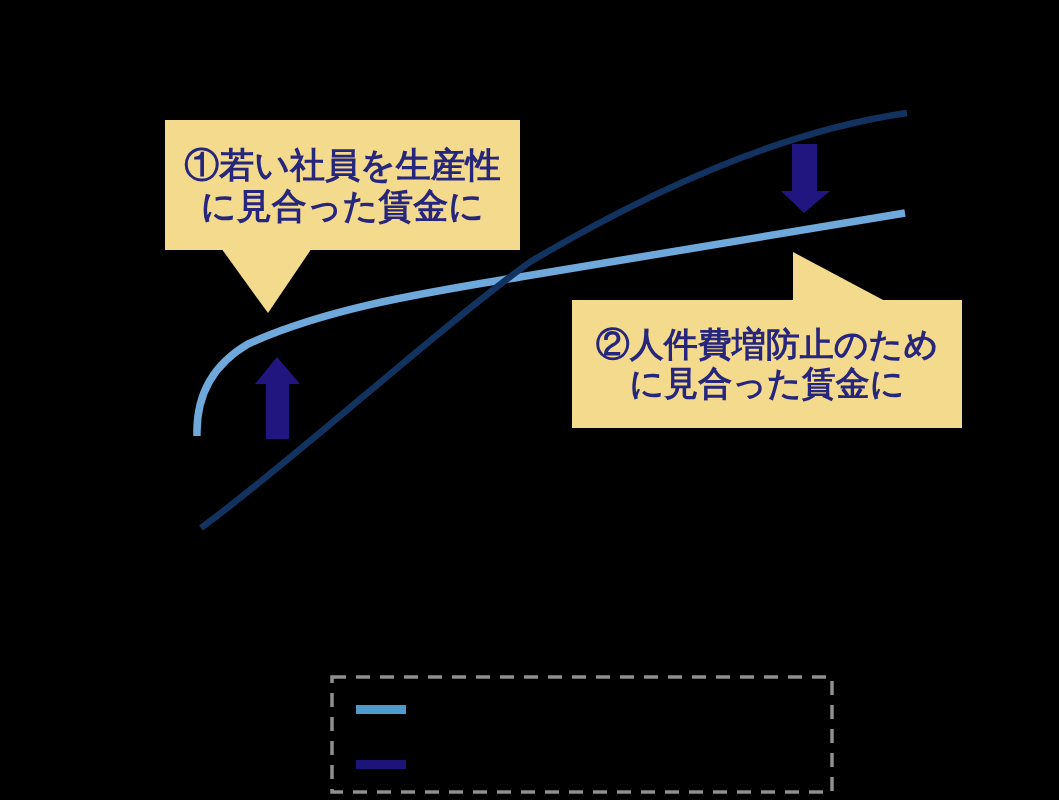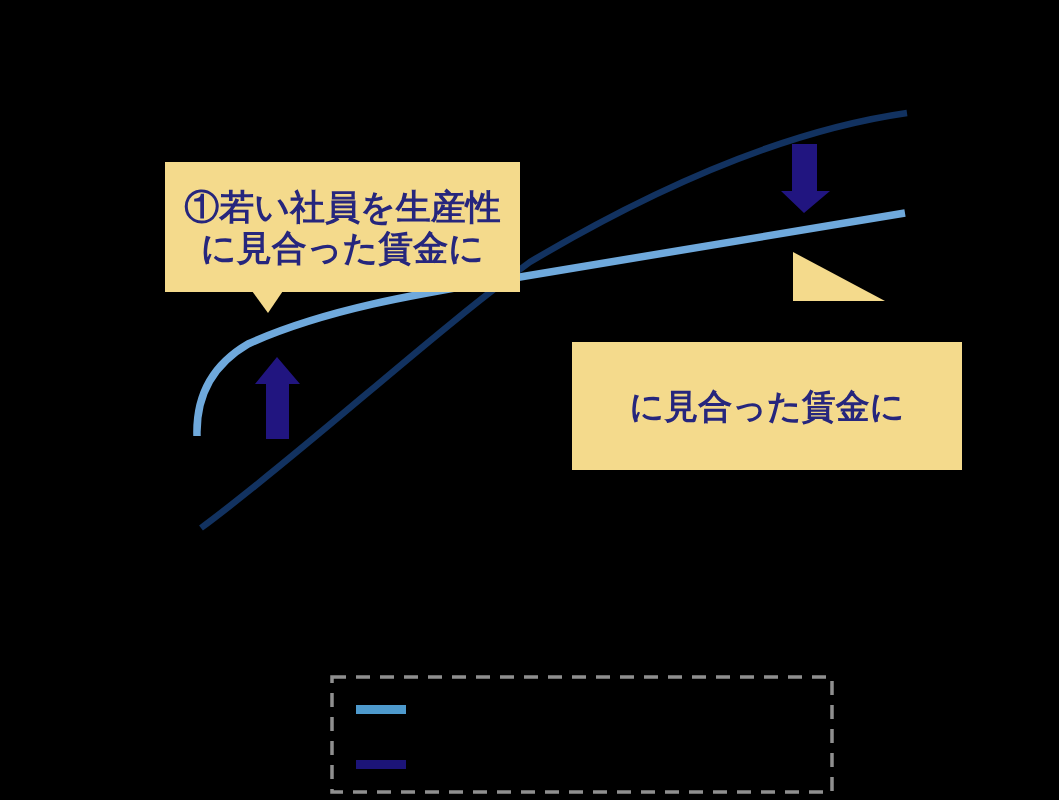--- a/index.html
+++ b/index.html
@@ -28,21 +28,20 @@
 
   .callout {
     position:absolute;
     background:#F4DA8C;
     color:#26267D;
     font-weight:bold;
     display:flex; flex-direction:column;
     align-items:center; justify-content:center;
     text-align:center;
     white-space:nowrap;
-    margin-top:42px;
   }
   .callout-1 {
     left:165px; top:120px; width:355px; height:130px;
     font-size:35px; line-height:41px;
   }
   .callout-2 {
     left:572px; top:300px; width:390px; height:128px;
     font-size:34px; line-height:39px;
   }
 </style>
@@ -66,16 +65,17 @@
     <rect class="swatch-wage" x="356" y="705" width="50" height="9" fill="#4E9ACD"></rect>
     <rect class="swatch-prod" x="356" y="760" width="50" height="9" fill="#1C1478"></rect>
   </svg>
 
   <div class="callout callout-1">
     <span>①若い社員を生産性</span>
     <span>に見合った賃金に</span>
   </div>
 
   <div class="callout callout-2">
+    <span>②人件費増防止のため</span>
     <span>に見合った賃金に</span>
   </div>
 
 </div>
 
 </body></html>

